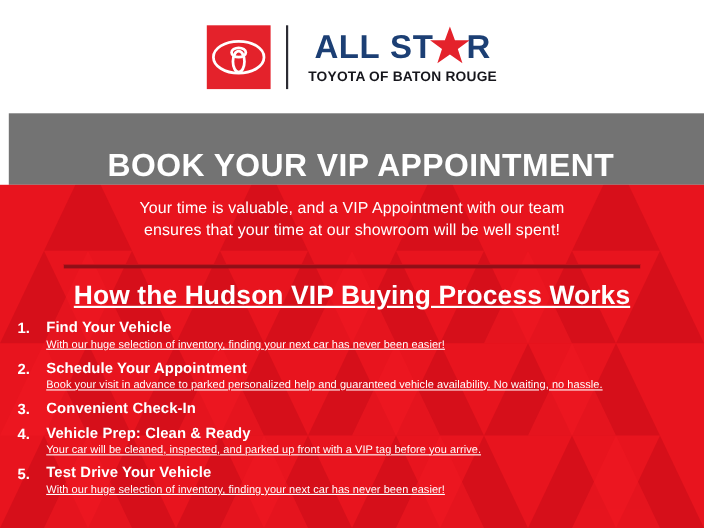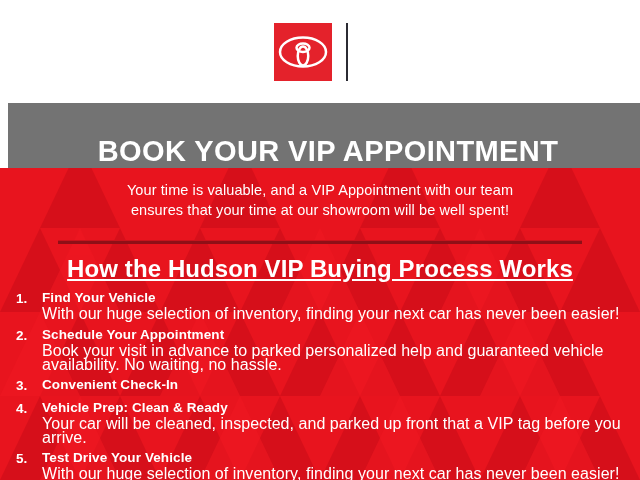--- a/index.html
+++ b/index.html
@@ -212,24 +212,25 @@
     color: #ffffff;
     font-family: "Liberation Sans", sans-serif;
     font-weight: bold;
     font-size: 13.5px;
     line-height: 16px;
     letter-spacing: 0.1px;
   }
   .step-desc {
     color: #ffffff;
     font-family: "Liberation Sans", sans-serif;
-    font-size: 16px;
+    font-size: 10px;
     line-height: 14px;
     letter-spacing: 0.05px;
     margin-top: 1px;
+    text-decoration: underline;
   }
 </style>
 </head>
 <body>
 
 <div id="page">
 
   <div class="logo-band">
     <div class="logo-wrap">
 
@@ -238,20 +239,34 @@
           <g fill="none" stroke="#ffffff" stroke-width="5">
             <ellipse cx="50" cy="34" rx="46" ry="29"></ellipse>
             <ellipse cx="50" cy="25.5" rx="13" ry="8.5"></ellipse>
             <ellipse cx="50" cy="42" rx="10.5" ry="19"></ellipse>
           </g>
         </svg>
       </div>
 
       <div class="logo-divider"></div>
 
+      <div class="allstar-block">
+        <div class="allstar-top">
+          <span class="allstar-word">ALL</span>
+          <span class="allstar-gap"></span>
+          <span class="allstar-word">ST</span>
+          <span class="star-slot">
+            <svg width="38" height="40" viewBox="0 0 38 40" aria-hidden="true">
+              <polygon points="19,1 23.6,13.6 37,13.6 26.2,21.6 30.4,34.6 19,26.6 7.6,34.6 11.8,21.6 1,13.6 14.4,13.6" fill="#e4222b"></polygon>
+            </svg>
+          </span>
+          <span class="allstar-word">R</span>
+        </div>
+        <div class="allstar-sub">TOYOTA OF BATON ROUGE</div>
+      </div>
 
     </div>
   </div>
 
   <div class="black-banner">
     <div class="black-banner-title">BOOK YOUR VIP APPOINTMENT</div>
   </div>
 
   <div class="red-body">
 
@@ -334,21 +349,21 @@
           <div class="step-num">3.</div>
           <div class="step-text">
             <div class="step-title">Convenient Check-In</div>
           </div>
         </div>
 
         <div class="step">
           <div class="step-num">4.</div>
           <div class="step-text">
             <div class="step-title">Vehicle Prep: Clean &amp; Ready</div>
-            <div class="step-desc">Your car will be cleaned, inspected, and parked up front that a VIP tag before you arrive.</div>
+            <div class="step-desc">Your car will be cleaned, inspected, and parked up front with a VIP tag before you arrive.</div>
           </div>
         </div>
 
         <div class="step">
           <div class="step-num">5.</div>
           <div class="step-text">
             <div class="step-title">Test Drive Your Vehicle</div>
             <div class="step-desc">With our huge selection of inventory, finding your next car has never been easier!</div>
           </div>
         </div>

